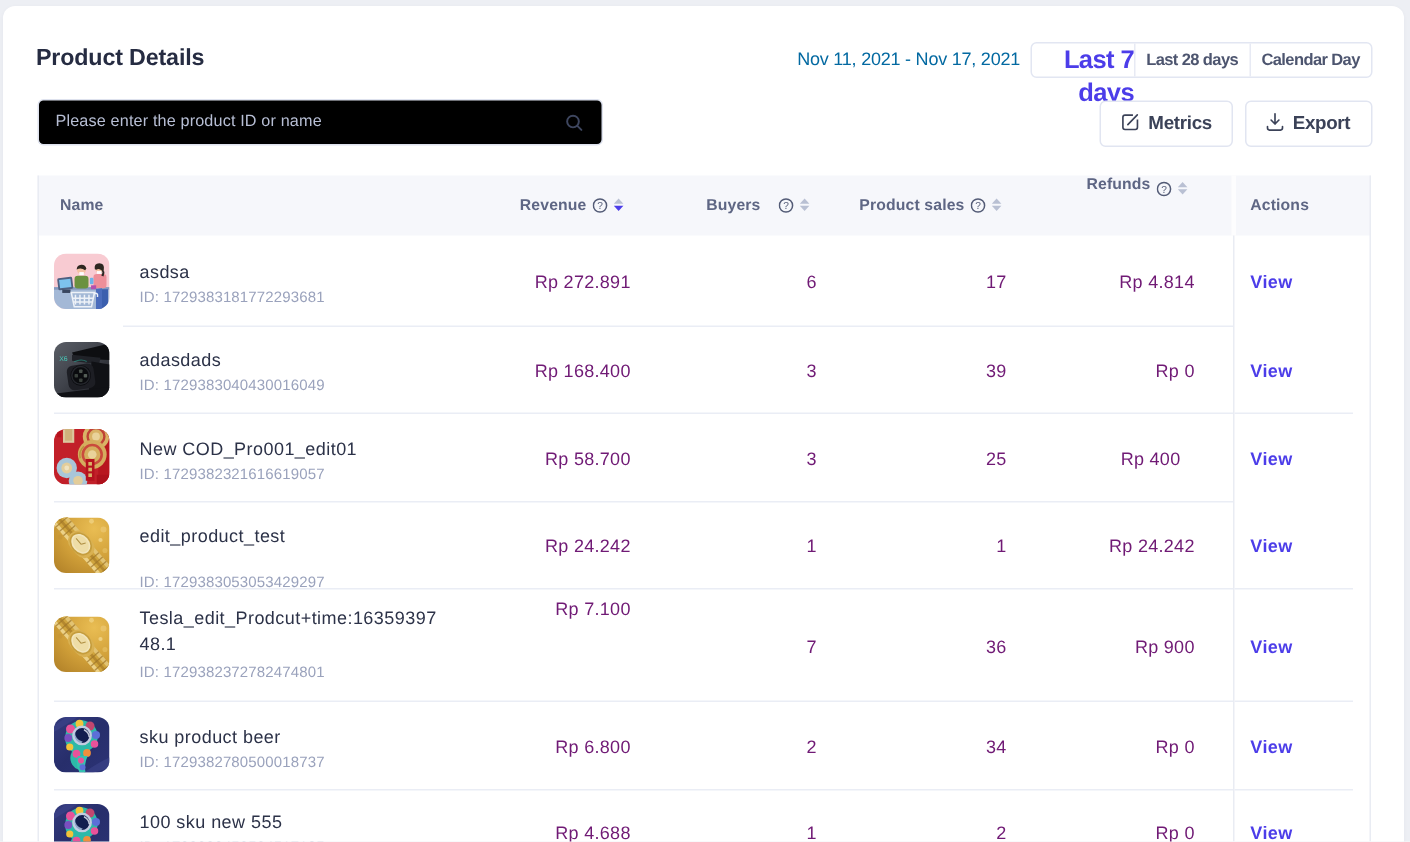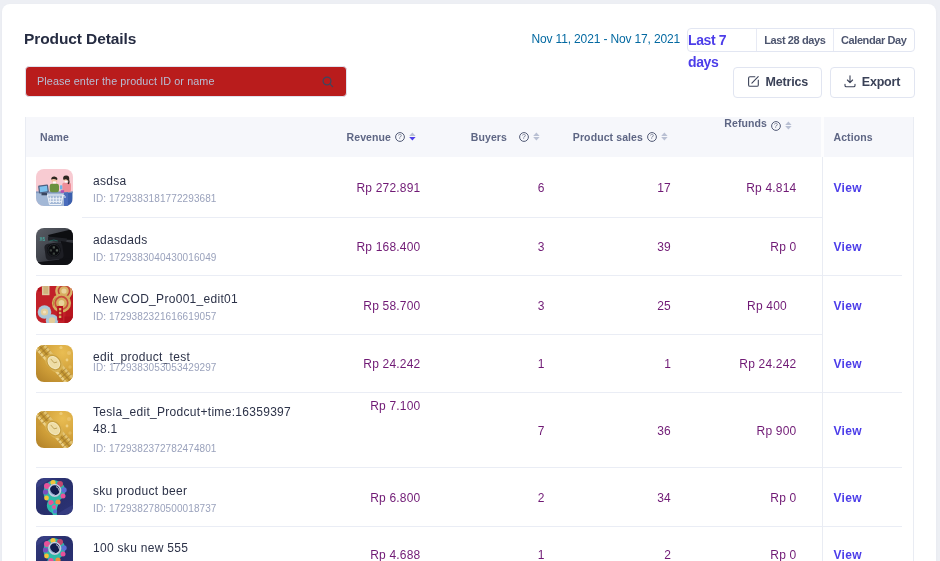--- a/index.html
+++ b/index.html
@@ -7,25 +7,25 @@
 .nm{font-size:12px;color:#2c3248;line-height:17px;letter-spacing:0.3px}
 .idt{font-size:10px;color:#9aa2bc;line-height:14px;letter-spacing:0.1px}
 .hl{font-size:10.5px;font-weight:bold;color:#5e6684;letter-spacing:0.1px}
 .view{font-size:12px;font-weight:bold;color:#4c3de9;line-height:16px;letter-spacing:0.3px}
 .hb{height:1px;background:#eaedf5}
 </style></head><body style="position:relative">
 <div class="a" style="left:2px;top:4px;width:934px;height:570px;background:#fff;border-radius:8px;box-shadow:0 1px 3px rgba(40,50,80,0.04)"></div>
 <div class="a" style="left:24px;top:30px;font-size:15.5px;font-weight:bold;color:#262c42;letter-spacing:-0.1px">Product Details</div>
 <div class="a" style="left:480px;top:32px;width:200px;text-align:right;font-size:12px;color:#0369a1;letter-spacing:-0.15px">Nov 11, 2021 - Nov 17, 2021</div>
 <div class="a" style="left:687px;top:27.5px;width:228px;height:24px;border:1px solid #e2e6f2;border-radius:4px;display:flex;background:#fff">
-  <div style="width:69px;line-height:22px;text-align:left;font-size:14px;font-weight:bold;color:#4c3de9;letter-spacing:-0.4px;border-right:1px solid #e7eaf4">Last 7 days</div>
+  <div style="width:69px;line-height:22px;text-align:right;font-size:17px;font-weight:bold;color:#4c3de9;letter-spacing:-0.4px;border-right:1px solid #e7eaf4">Last 7 days</div>
   <div style="width:76.5px;line-height:22px;text-align:center;font-size:11px;font-weight:bold;color:#4d556f;letter-spacing:-0.4px;border-right:1px solid #e7eaf4">Last 28 days</div>
   <div style="flex:1;line-height:22px;text-align:center;font-size:11px;font-weight:bold;color:#4d556f;letter-spacing:-0.4px">Calendar Day</div>
 </div>
-<div class="a" style="left:25px;top:66px;width:322px;height:31px;border:1px solid #dee2ee;border-radius:4px;background:#b91c1c">
+<div class="a" style="left:25px;top:66px;width:377px;height:31px;border:1px solid #dee2ee;border-radius:4px;background:#000000">
   <div style="position:absolute;left:11px;top:0;line-height:29px;font-size:10.8px;color:#b7bed4;letter-spacing:0.1px">Please enter the product ID or name</div>
   <svg class="a" style="right:10px;top:7px" width="16" height="16" viewBox="0 0 16 16" fill="none" stroke="#3e465f" stroke-width="1.3">
       <circle cx="7" cy="7" r="3.9"></circle>
       <path d="M9.9 9.9 L12.6 12.6" stroke-linecap="round"></path>
     </svg>
 </div>
 <div class="a" style="left:732.5px;top:67px;width:89.5px;height:31px;border:1px solid #e1e5f1;border-radius:4px;background:#fff;display:flex;align-items:center;justify-content:center;padding-bottom:2px">
   <svg width="13" height="13" viewBox="0 0 13 13" fill="none" stroke="#3b4258" stroke-width="1.1">
       <path d="M8.3 1.7 H3 Q1.6 1.7 1.6 3.1 V9.9 Q1.6 11.3 3 11.3 H9.9 Q11.3 11.3 11.3 9.9 V4.7"></path>
       <path d="M4.9 8.1 L11.2 1.6" stroke-linecap="round"></path>
@@ -242,21 +242,21 @@
           </g>
           <rect x="11.4" y="8" width="13.6" height="20" rx="6.8" fill="#d9b152"></rect>
           <ellipse cx="18.2" cy="17.6" rx="6.7" ry="8.4" fill="#c59d3d"></ellipse>
           <ellipse cx="18.2" cy="17.6" rx="5.6" ry="7.3" fill="#f2e5bb"></ellipse>
           <ellipse cx="18.2" cy="17.6" rx="4.5" ry="6.2" fill="#eeddA6"></ellipse>
           <path d="M18.2 18 L18.2 12.8 M18.2 18 L21 19.3" stroke="#b09044" stroke-width="0.7"></path>
         </g>
       </g>
     </svg></div>
 <div class="a nm" style="left:93px;top:349.0px;width:250px">edit_product_test</div>
-<div class="a idt" style="left:93px;top:361px">ID: 1729383053053429297</div>
+<div class="a idt" style="left:93px;top:382px">ID: 1729383053053429297</div>
 <div class="a num" style="right:519.5px;top:356.0px;width:120px">Rp 24.242</div>
 <div class="a num" style="right:395.5px;top:356.0px;width:80px">1</div>
 <div class="a num" style="right:269px;top:356.0px;width:80px">1</div>
 <div class="a num" style="right:143.5px;top:356.0px;width:100px">Rp 24.242</div>
 <div class="a view" style="left:833.5px;top:356.0px">View</div>
 <div class="a" style="left:36px;top:411.0px;width:37px;height:37px"><svg width="37" height="37" viewBox="0 0 37 37">
       <defs>
         <clipPath id="c4">
           <rect width="37" height="37" rx="8"></rect>
         </clipPath>

